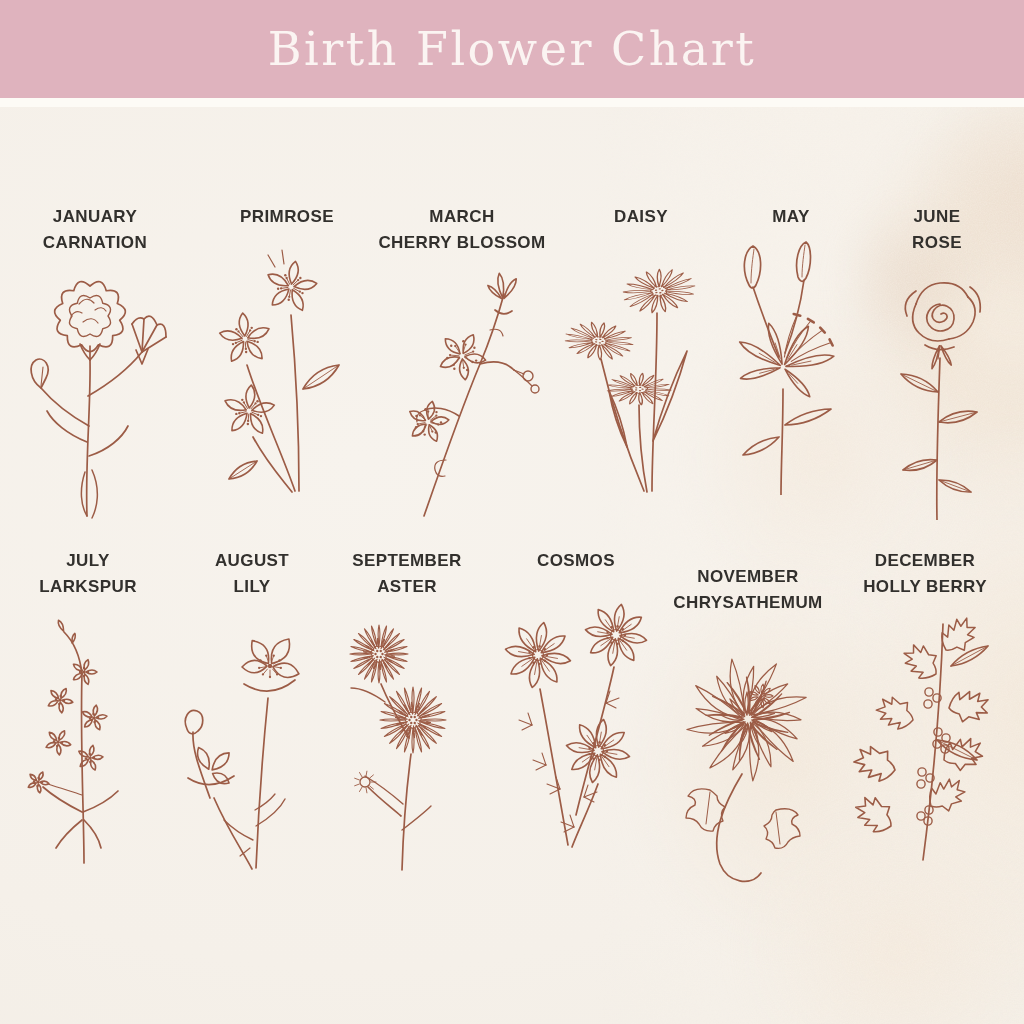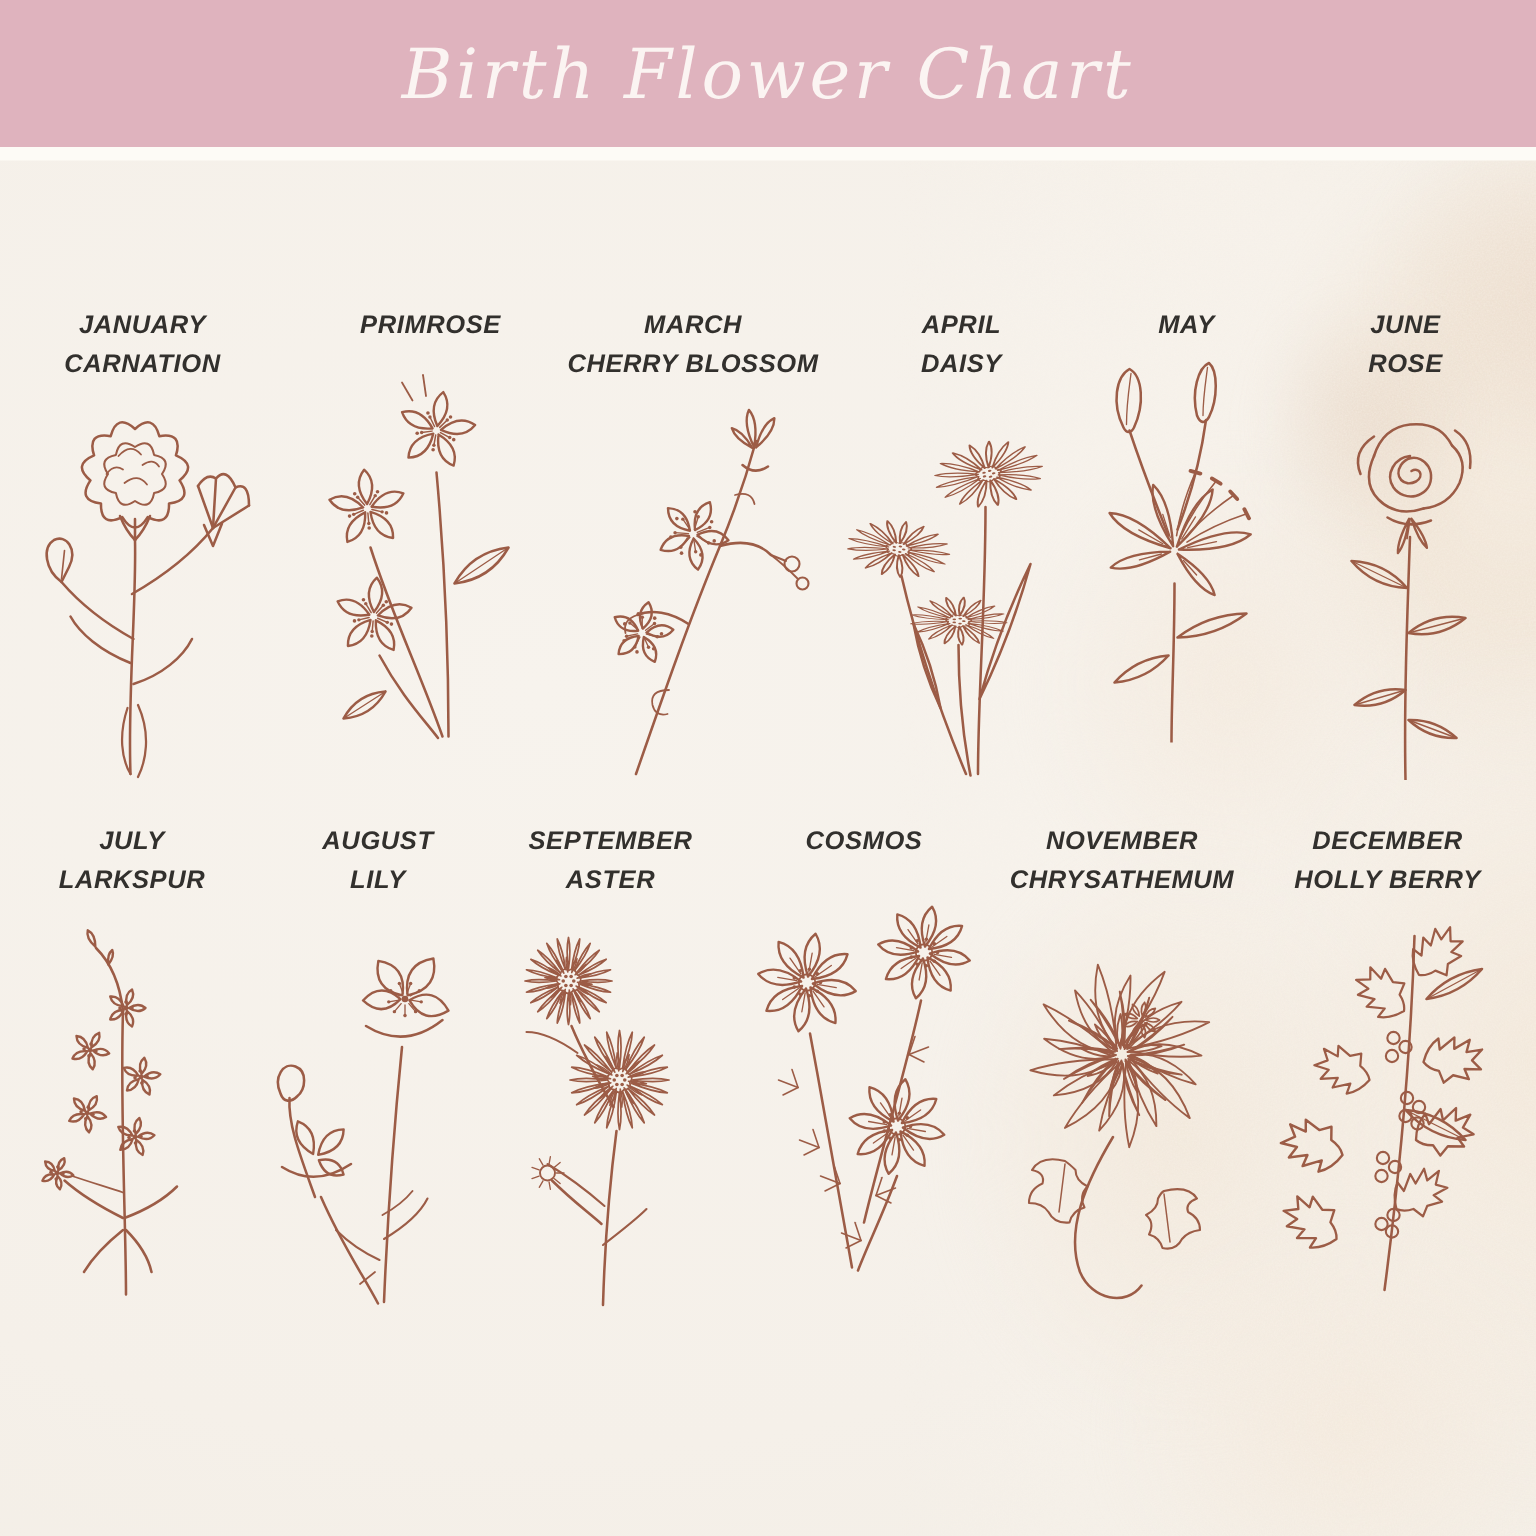--- a/index.html
+++ b/index.html
@@ -1,18 +1,18 @@
 <!DOCTYPE html>
 <html style="--header-bg: #dfb3be; --title-text: #fbf4f2; --background: #f5f1ea; --label-text: #32302d; --line-art: #9c5c46; --fluff-beige: #f1e6d8;"><head>
 <meta charset="utf-8">
 <style>
   html,body{margin:0;padding:0;background:#ddd;}
   .canvas{position:relative;width:1024px;height:1024px;overflow:hidden;
     background:radial-gradient(120% 90% at 35% 45%, #f7f3ed 0%, #f5f0e9 55%, #f1ece3 100%);
-    font-family:"Liberation Sans", sans-serif;font-style:italic;}
+    font-family:"Liberation Sans", sans-serif;}
   .header{position:absolute;top:0;left:0;right:0;height:98px;background:var(--header-bg,#dfb3be);
     display:flex;align-items:center;justify-content:center;z-index:5;}
   .header-strip{position:absolute;top:98px;left:0;right:0;height:9px;background:#fdfbf6;z-index:5;}
   .title{font-family:"DejaVu Serif", serif;font-weight:400;font-size:46px;line-height:1;
     color:var(--title-text,#fbf4f2);letter-spacing:2.5px;}
   
   .fluff{position:absolute;border-radius:50%;filter:blur(14px);z-index:1;}
   .b1{left:840px;top:90px;width:340px;height:440px;background:radial-gradient(closest-side,#f3e9dc 0%,#efe3d4 45%,rgba(240,228,214,0) 100%);}
   .b2{left:688px;top:300px;width:270px;height:310px;background:radial-gradient(closest-side,rgba(242,232,220,.95),rgba(242,232,220,0));}
   .b3{left:830px;top:420px;width:400px;height:580px;background:radial-gradient(closest-side,#f1e6d8,rgba(241,230,216,0));}
@@ -23,21 +23,21 @@
   .fiber{position:absolute;right:0;top:98px;width:430px;height:926px;opacity:.5;z-index:2;
     -webkit-mask-image:linear-gradient(to left,#000 55%,transparent 100%);
     mask-image:linear-gradient(to left,#000 55%,transparent 100%);}
   
   .cell{position:absolute;width:210px;text-align:center;z-index:4;}
   .cell .m,.cell .f{font-weight:700;font-size:17px;letter-spacing:.4px;color:var(--label-text,#32302d);line-height:1.5;}
   .art{display:block;margin:9px auto 0;}
   .pos-1{left:-10px;top:204px}.pos-2{left:182px;top:204px}.pos-3{left:357px;top:204px}
   .pos-4{left:536px;top:204px}.pos-5{left:686px;top:204px}.pos-6{left:832px;top:204px}
   .pos-7{left:-17px;top:548px}.pos-8{left:147px;top:548px}.pos-9{left:302px;top:548px}
-  .pos-10{left:471px;top:548px}.pos-11{left:643px;top:548px}.pos-12{left:820px;top:548px}
+  .pos-10{left:471px;top:548px}.pos-11{left:643px;top:564px}.pos-12{left:820px;top:548px}
 </style>
 </head>
 <body>
 
 <div class="canvas">
 
   <div class="fluff b1"></div>
   <div class="fluff b2"></div>
   <div class="fluff b3"></div>
   <div class="fluff b4"></div>
@@ -229,21 +229,20 @@
         <circle cx="166" cy="112" r="5" fill="none" stroke="#9c5c46" stroke-width="1.4"></circle>
         <circle cx="173" cy="125" r="4" fill="none" stroke="#9c5c46" stroke-width="1.4"></circle>
         <path d="M152,106 L162,110" fill="none" stroke="#9c5c46" stroke-width="1.3" stroke-linecap="round" stroke-linejoin="round"></path>
         <path d="M152,106 C160,112 166,118 170,122" fill="none" stroke="#9c5c46" stroke-width="1.3" stroke-linecap="round" stroke-linejoin="round"></path>
         <path d="M84,196 q-13,0 -11,10 q2,8 10,6" fill="none" stroke="#9c5c46" stroke-width="1.2" stroke-linecap="round" stroke-linejoin="round"></path>
         <path d="M128,66 q11,-3 13,6" fill="none" stroke="#9c5c46" stroke-width="1.2" stroke-linecap="round" stroke-linejoin="round"></path>
         <path d="M63,146 q-10,3 -8,12" fill="none" stroke="#9c5c46" stroke-width="1.2" stroke-linecap="round" stroke-linejoin="round"></path>
       </svg>
   </div>
   <div class="cell pos-4">
-    <div class="m">APRIL</div>
     <div class="f">DAISY</div>
     <svg class="art" width="200" height="256" viewBox="0 0 200 256">
         <g transform="translate(118,52) rotate(-8) scale(1,0.6)">
           <path d="M7,0 Q25.635291178340882,-3.831219936479507 36,0 Q25.635291178340882,3.831219936479507 7,0" fill="none" stroke="#9c5c46" stroke-width="1.35" stroke-linecap="round" stroke-linejoin="round"></path>
           <path d="M6.527305605830491,2.5286916633100702 Q25.288193389880632,5.688029102949224 33.56900025855681,13.004699982737506 Q22.520200843114043,12.833041493964144 6.527305605830491,2.5286916633100702" fill="none" stroke="#9c5c46" stroke-width="1.35" stroke-linecap="round" stroke-linejoin="round"></path>
           <path d="M5.173062420544614,4.715869505525901 Q21.52578495740009,14.439078293567349 26.604321019943725,24.253043171276058 Q16.363632595283924,20.101689687351193 5.173062420544614,4.715869505525901" fill="none" stroke="#9c5c46" stroke-width="1.35" stroke-linecap="round" stroke-linejoin="round"></path>
           <path d="M3.120168490435768,6.266143039485437 Q14.856199987930587,21.24004995094435 16.04658080795538,32.22587848878224 Q7.997065091442332,24.655493301153687 3.120168490435768,6.266143039485437" fill="none" stroke="#9c5c46" stroke-width="1.35" stroke-linecap="round" stroke-linejoin="round"></path>
           <path d="M0.6458785162431141,6.9701392340652415 Q6.180202889045111,25.172435167266563 3.3216609406788726,35.84643034662124 Q-1.4495503662659615,25.879435923830684 0.6458785162431141,6.9701392340652415" fill="none" stroke="#9c5c46" stroke-width="1.35" stroke-linecap="round" stroke-linejoin="round"></path>
           <path d="M-1.9156409305045787,6.732779502209734 Q-3.3304648556923238,25.70514352897097 -9.851867642594977,34.62572315422149 Q-10.700396014774181,23.60821732208946 -1.9156409305045787,6.732779502209734" fill="none" stroke="#9c5c46" stroke-width="1.35" stroke-linecap="round" stroke-linejoin="round"></path>
           <path d="M-4.218442454654794,5.586120590961677 Q-12.391334866925671,22.76622981997046 -21.694846909653226,28.728620182088626 Q-18.50609388854597,18.148578153351888 -4.218442454654794,5.586120590961677" fill="none" stroke="#9c5c46" stroke-width="1.35" stroke-linecap="round" stroke-linejoin="round"></path>

